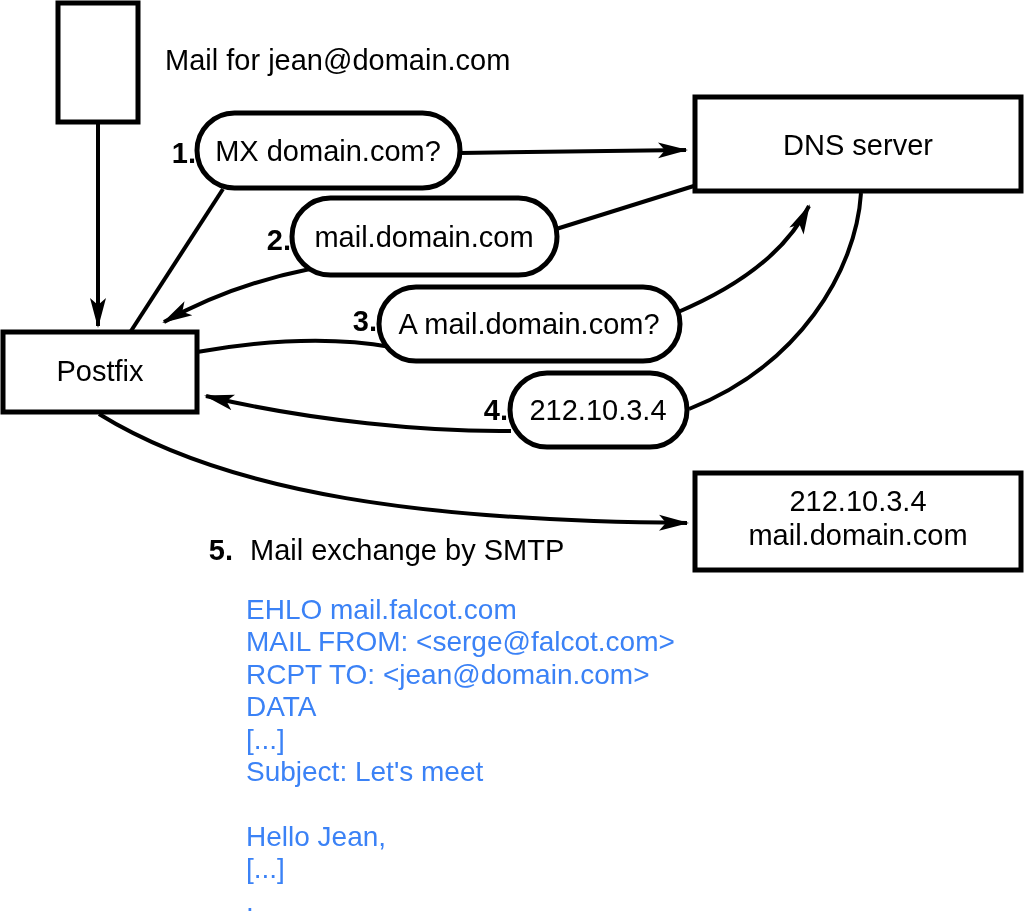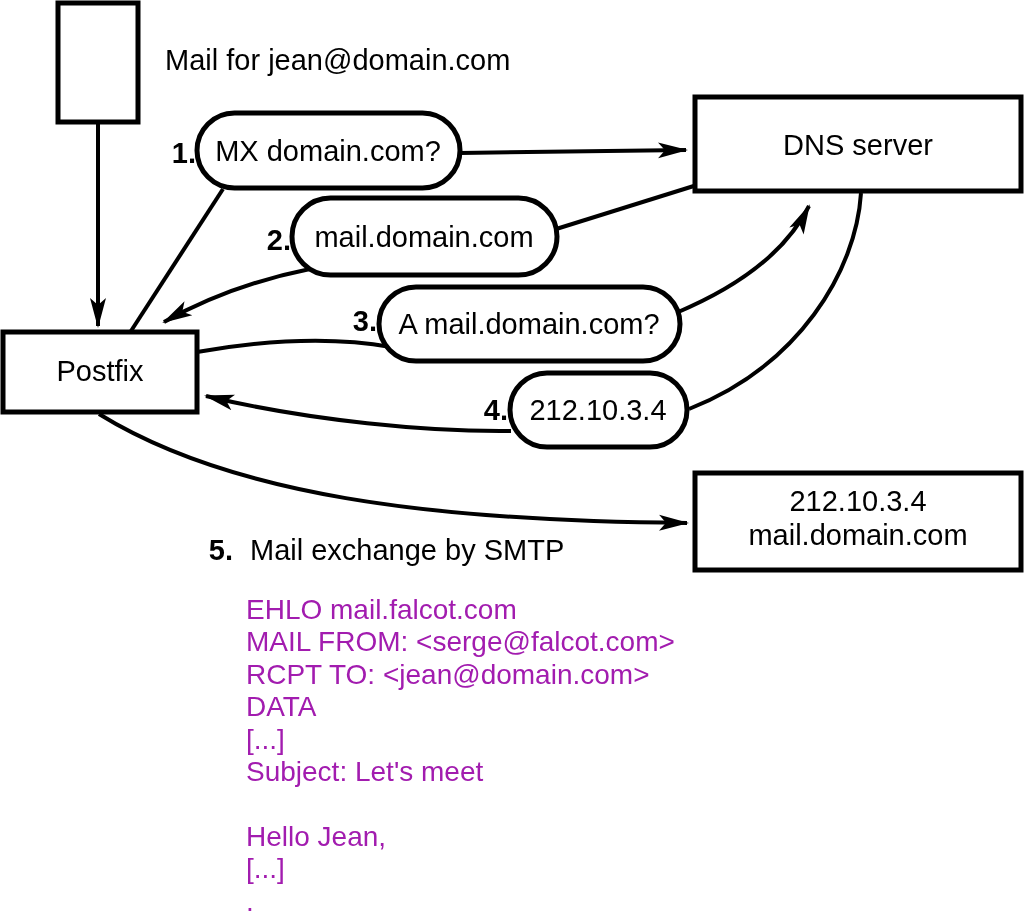--- a/index.html
+++ b/index.html
@@ -43,21 +43,21 @@
   .lbl-mid   { text-anchor: middle; }
   .lbl-end   { text-anchor: end; }
   .lbl-bold  { font-weight: bold; }
   #smtp-block {
     position: absolute;
     left: 246px;
     top: 594px;
     font-family: "Liberation Sans", sans-serif;
     font-size: 28px;
     line-height: 32.4px;
-    color: #a21caf;
+    color: #3b82f6;
     white-space: pre;
     margin: 0;
   }
 </style>
 </head>
 <body>
 
 <div id="stage">
 
   <svg id="diagram-svg" width="1024" height="919" viewBox="0 0 1024 919" xmlns="http://www.w3.org/2000/svg">

